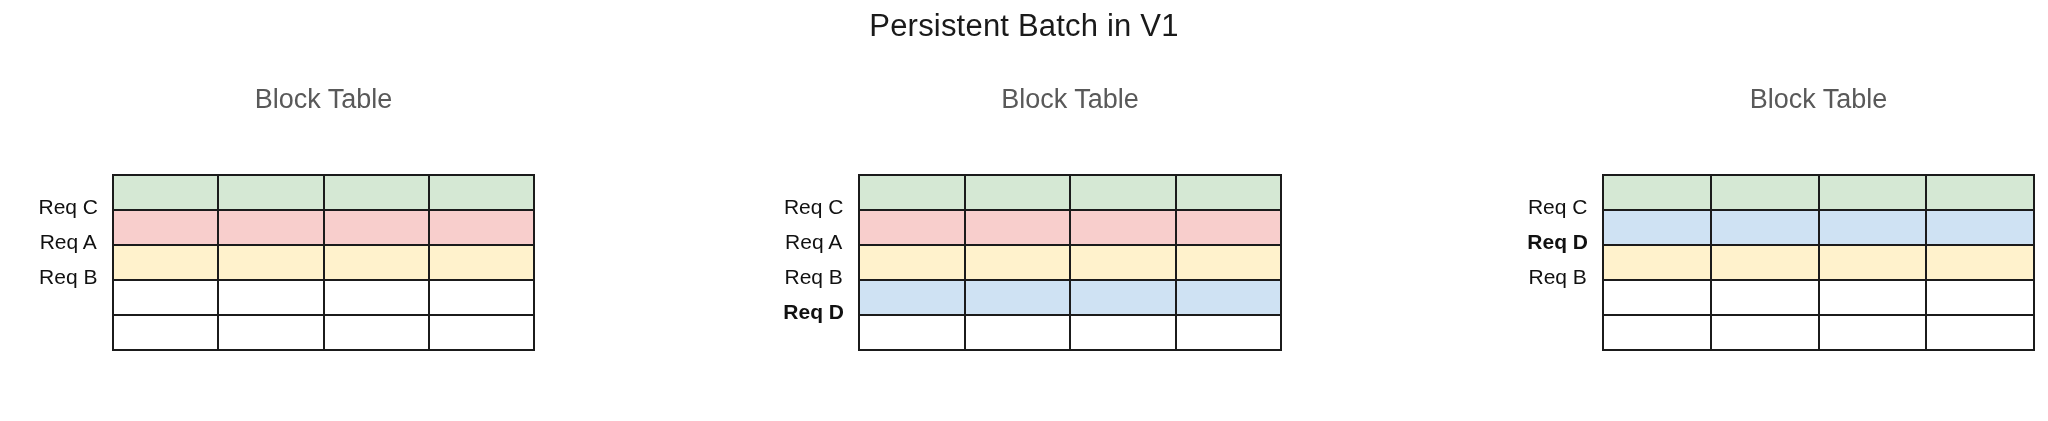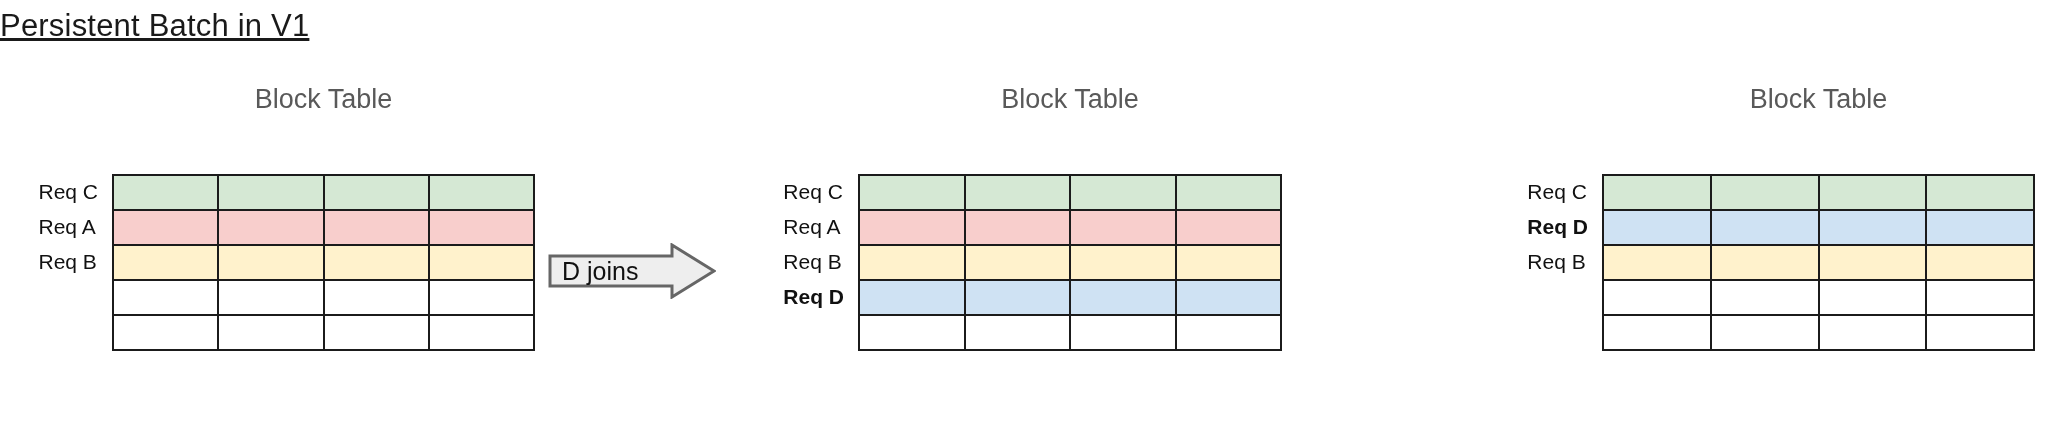--- a/index.html
+++ b/index.html
@@ -13,26 +13,26 @@
     font-family: "Liberation Sans", sans-serif;
     overflow: hidden;
     position: relative;
   }
 
   .page-title {
     position: absolute;
     top: 8px;
     left: 0;
     width: 2048px;
+    text-align: center;
     font-size: 31px;
     font-weight: 400;
     color: #1a1a1a;
     letter-spacing: 0.2px;
     white-space: nowrap;
-    text-decoration: underline;
   }
 
   .stage {
     position: absolute;
     top: 0;
     left: 0;
     width: 2048px;
     height: 421px;
   }
 
@@ -53,24 +53,24 @@
     white-space: nowrap;
   }
   .panel-body {
     position: absolute;
     top: 90px;
     left: 0;
   }
 
   .row-labels {
     position: absolute;
-    top: 0;
+    top: 15px;
     right: 100%;
     margin-right: 14px;
-    text-align: left;
+    text-align: center;
     white-space: nowrap;
   }
   .row-label {
     height: 35px;
     line-height: 35px;
     font-size: 21px;
     color: #111111;
   }
   .row-label.bold {
     font-weight: bold;
@@ -159,26 +159,20 @@
               <td style="background: rgb(255, 255, 255); width: 25%;"></td>
               <td style="background: rgb(255, 255, 255); width: 25%;"></td>
               <td style="background: rgb(255, 255, 255); width: 25%;"></td>
               <td style="background: rgb(255, 255, 255); width: 25%;"></td>
             </tr>
           </tbody>
       </table>
     </div>
   </div>
 
-  <div class="arrow" id="arrow-1-root" style="left:548px; top:243px; width:168px; height:56px;">
-    <svg width="168" height="56" viewBox="0 0 168 56">
-      <polygon points="2,13 124,13 124,2 166,28 124,54 124,43 2,43" fill="#eeeeee" stroke="#666666" stroke-width="3" stroke-linejoin="miter"></polygon>
-    </svg>
-    <div class="arrow-label">D joins</div>
-  </div>
 
   <div class="panel" id="panel-2-root" style="left:858px; width:424px;">
     <div class="panel-title">Block Table</div>
     <div class="panel-body">
       <div class="row-labels">
           <div class="row-label">Req C</div>
           <div class="row-label">Req A</div>
           <div class="row-label">Req B</div>
           <div class="row-label bold">Req D</div>
           <div class="row-label blank">&nbsp;</div>

